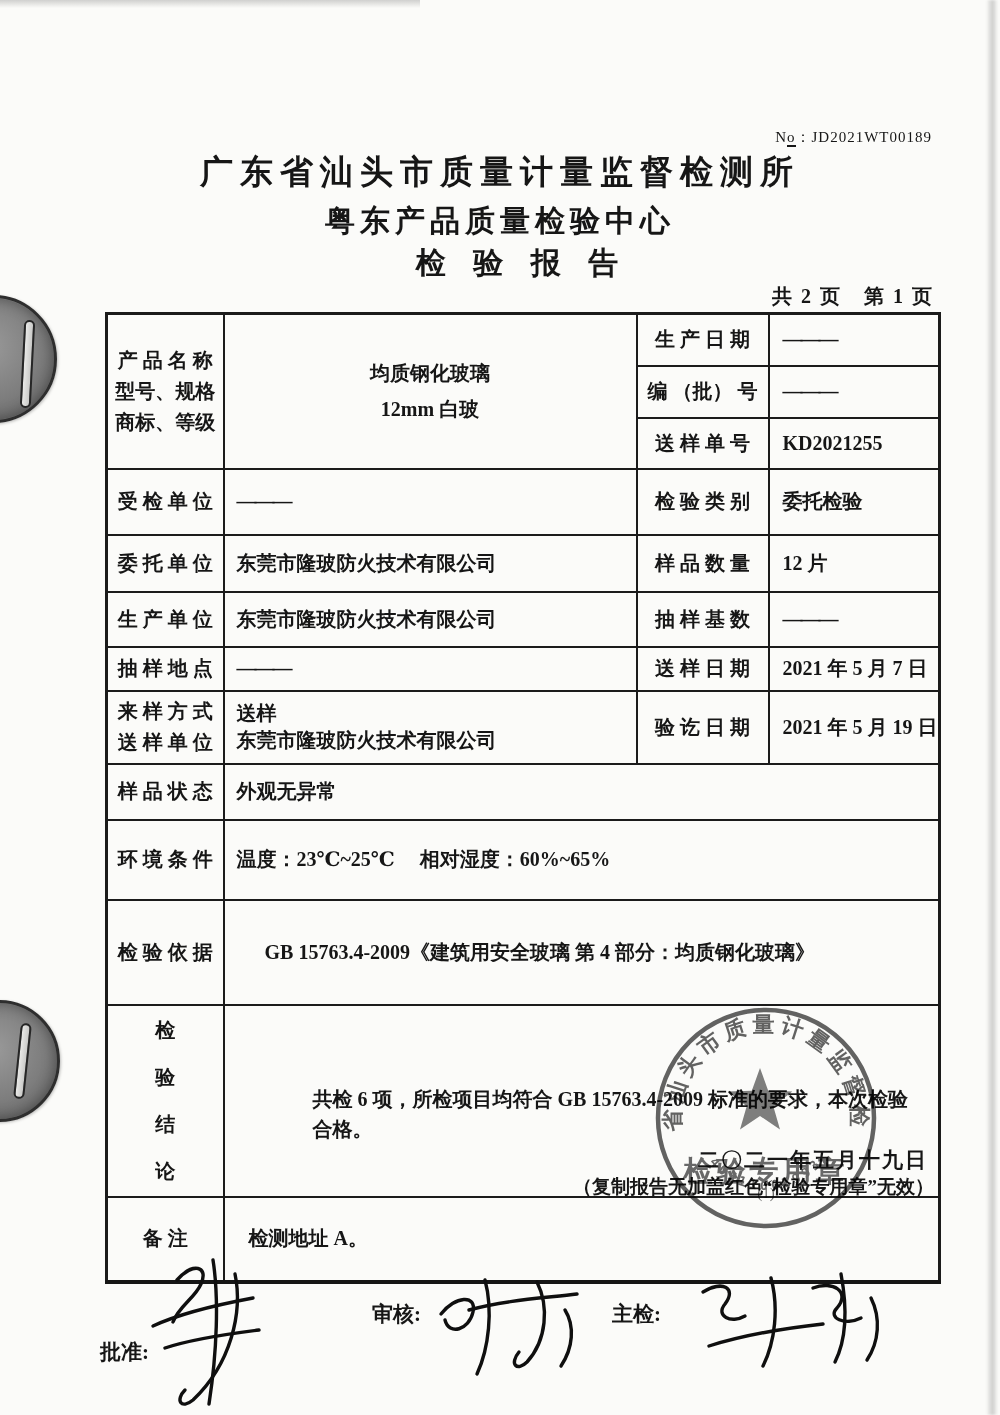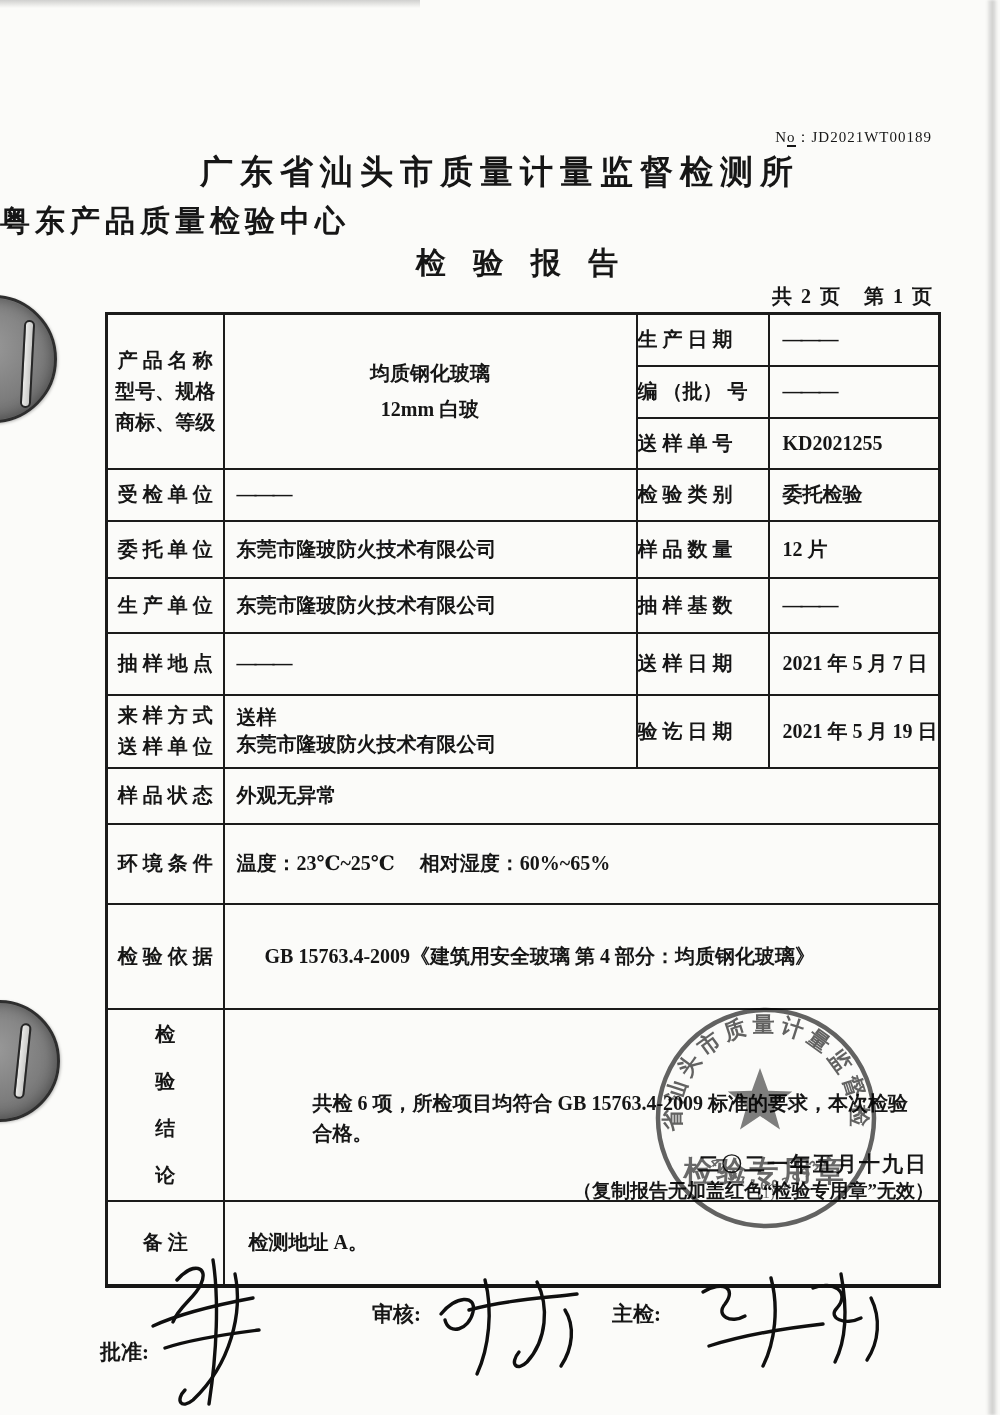--- a/index.html
+++ b/index.html
@@ -30,37 +30,37 @@
   }
   .fastener .slot {
     position:absolute; width:11px; border-radius:6px;
     background:linear-gradient(90deg,#e9e9e7,#c9c9c7);
     border:2.5px solid #262626;
   }
   
   .doc-no { position:absolute; top:100px; right:68px; font-size:15px; letter-spacing:1px;margin-top:28px; }
   .doc-no .u { border-bottom:2px solid #161616; }
   .org1 { position:absolute; top:150px; width:1000px; text-align:center; font-size:33px; font-weight:bold; letter-spacing:7px; }
-  .org2 { position:absolute; top:201px; width:1000px; font-size:30px; font-weight:bold; letter-spacing:5px; }
+  .org2 { position:absolute; top:201px; width:1000px; text-align:center; font-size:30px; font-weight:bold; letter-spacing:5px; }
   .rpt-title { position:absolute; top:243px; width:1000px; text-align:center; font-size:30px; font-weight:bold; letter-spacing:10px;padding-left:44px; }
   .page-info { position:absolute; top:283px; right:66px; font-size:20px; font-weight:bold; letter-spacing:2px;margin-left:30px; }
   
   table.main {
     position:absolute; top:312px; left:105px; width:833px;
     border-collapse:collapse; table-layout:fixed;
   }
   table.main td {
     border:2.4px solid #1b1b1b;
     font-size:20px; vertical-align:middle;
     overflow:visible;
   }
   table.main { border:3px solid #1b1b1b; }
   tr.last td { border-bottom:4px solid #161616; }
   td.lbl  { text-align:center; font-weight:bold; line-height:1.55; }
-  td.lbl2 { text-align:left; font-weight:bold; }
+  td.lbl2 { text-align:center; font-weight:bold; }
   td.ctr  { padding-left:12px; font-weight:bold; }
   td.ctrc { text-align:center; font-weight:bold; line-height:1.8; }
   td.val  { padding-left:13px; font-weight:bold; }
   .dash { letter-spacing:-2px; font-weight:bold; }
   td.concl-lbl { text-align:center; font-weight:bold; font-size:21px; }
   td.concl-lbl div { line-height:47px; }
   td.concl-body { position:relative; vertical-align:top; }
   .concl-text { padding:26px 18px 0 88px; font-weight:bold; line-height:1.5; }
   .concl-date { position:absolute; top:140px; right:10px; font-size:21px; font-weight:bold; letter-spacing:2px; }
   .concl-note { position:absolute; top:168px; right:4px; font-size:19px; font-weight:bold; }
@@ -116,42 +116,42 @@
   </tr>
   <tr style="height:52px">
     <td class="lbl2">编 （批） 号</td>
     <td class="val"><span class="dash">———</span></td>
   </tr>
   <tr style="height:51px">
     <td class="lbl2">送 样 单 号</td>
     <td class="val">KD2021255</td>
   </tr>
 
-  <tr style="height:52px">
+  <tr style="height:66px">
     <td class="lbl">受 检 单 位</td>
     <td class="ctr"><span class="dash">———</span></td>
     <td class="lbl2">检 验 类 别</td>
     <td class="val">委托检验</td>
   </tr>
 
   <tr style="height:57px">
     <td class="lbl">委 托 单 位</td>
     <td class="ctr">东莞市隆玻防火技术有限公司</td>
     <td class="lbl2">样 品 数 量</td>
     <td class="val">12 片</td>
   </tr>
 
   <tr style="height:55px">
     <td class="lbl">生 产 单 位</td>
     <td class="ctr">东莞市隆玻防火技术有限公司</td>
     <td class="lbl2">抽 样 基 数</td>
     <td class="val"><span class="dash">———</span></td>
   </tr>
 
-  <tr style="height:62px">
+  <tr style="height:44px">
     <td class="lbl">抽 样 地 点</td>
     <td class="ctr"><span class="dash">———</span></td>
     <td class="lbl2">送 样 日 期</td>
     <td class="val">2021 年 5 月 7 日</td>
   </tr>
 
   <tr style="height:73px">
     <td class="lbl">
       <div>来 样 方 式</div>
       <div>送 样 单 位</div>

